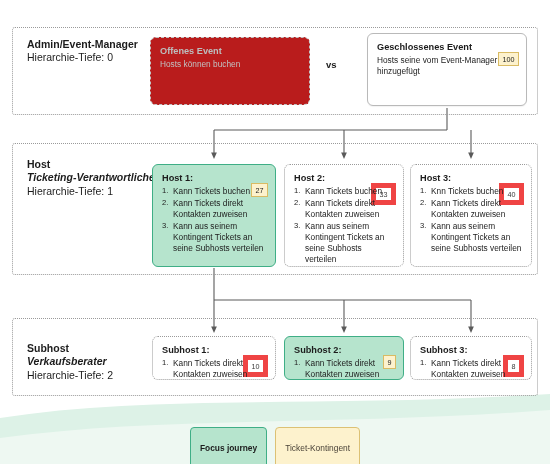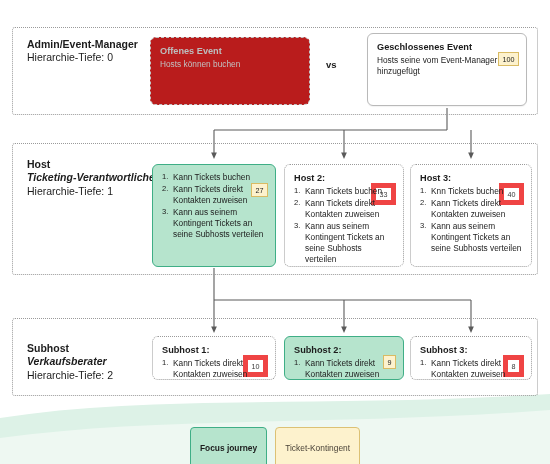--- a/index.html
+++ b/index.html
@@ -242,20 +242,21 @@
   <div class="band" id="band-host">
     <div class="band-label" id="label-host">
       <span class="ttl">Host</span>
       <span class="sub">Ticketing-Verantwortliche</span>
       <span class="depth">Hierarchie-Tiefe: 1</span>
     </div>
   </div>
 
   <div class="card card-green" id="card-host1">
     <span class="badge badge-yellow">27</span>
+    <span class="hd">Host 1:</span>
     <ol>
       <li>Kann Tickets buchen</li>
       <li>Kann Tickets direkt Kontakten zuweisen</li>
       <li>Kann aus seinem Kontingent Tickets an seine Subhosts verteilen</li>
     </ol>
   </div>
 
   <div class="card card-dotted" id="card-host2">
     <span class="badge badge-grey">33</span>
     <span class="hd">Host 2:</span>

